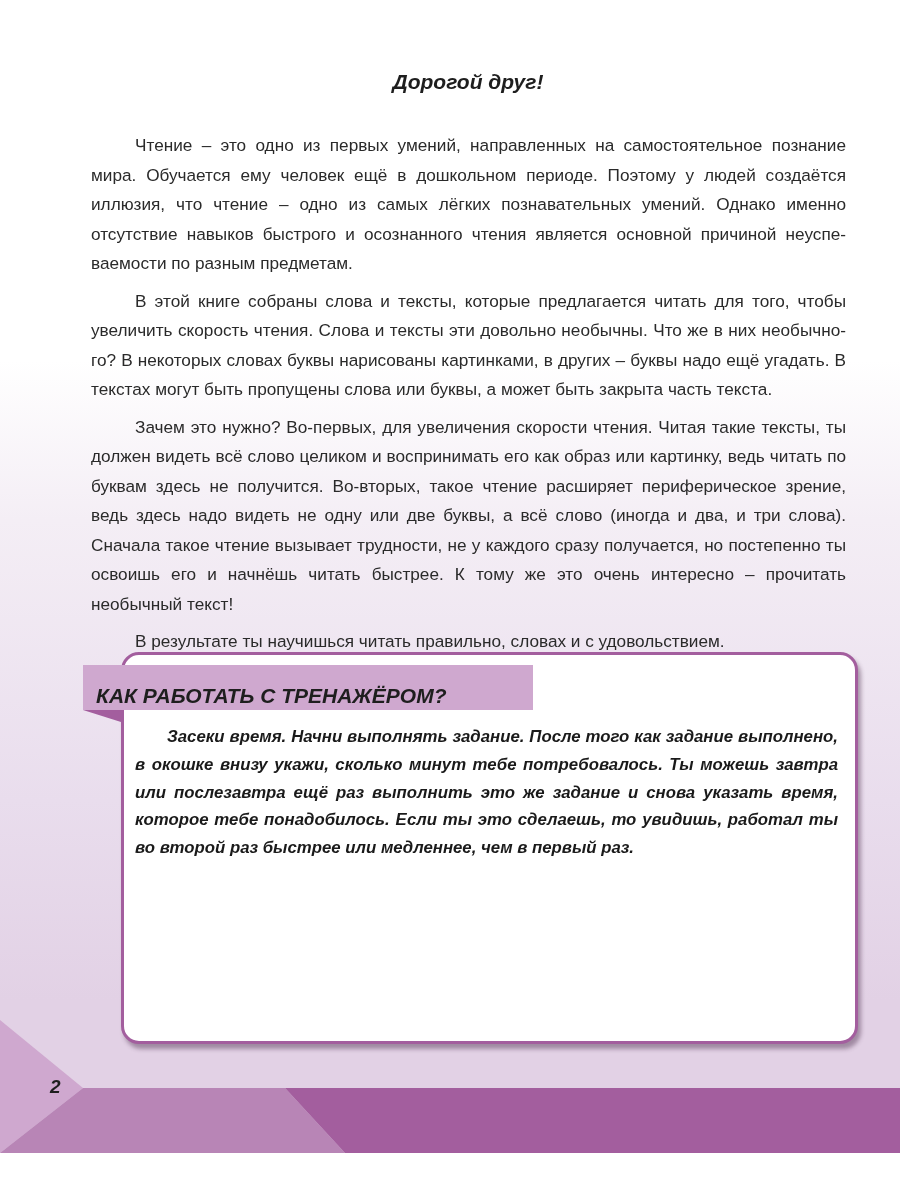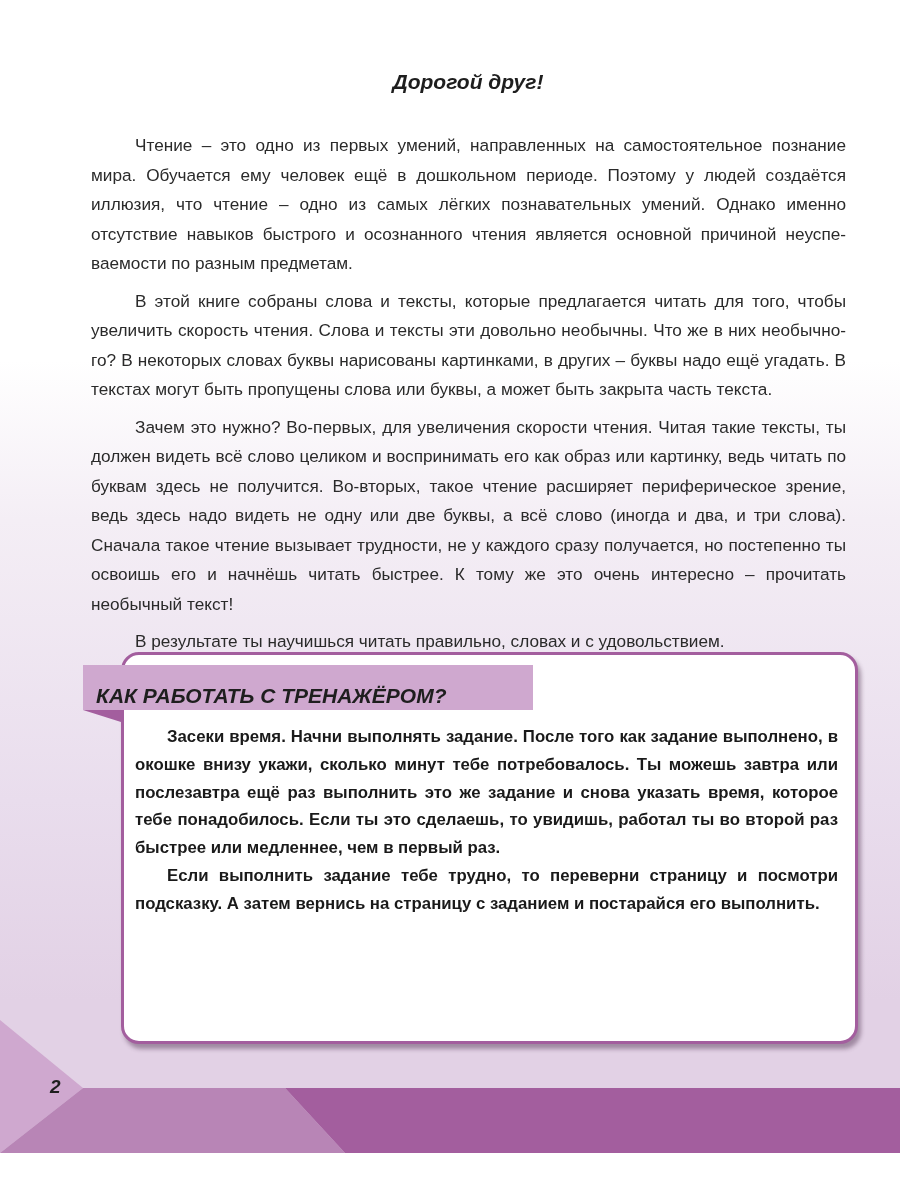--- a/index.html
+++ b/index.html
@@ -38,21 +38,21 @@
   }
   .banner-title {
     position: absolute; left: 96px; top: 676px;
     font-size: 21px; font-weight: bold; font-style: italic; color: #1e1e1e;
     white-space: nowrap;
     margin-top: 8px;
   }
   .box-text {
     position: absolute; left: 135px; top: 723px; width: 703px;
     font-size: 16.8px; line-height: 27.8px; color: #1a1a1a;
-    font-weight: bold; text-align: justify;
+    font-weight: bold; font-style: italic; text-align: justify;
   }
   .box-text p { margin: 0; text-indent: 32px; }
 
   .footer { position: absolute; left: 0; top: 1020px; width: 900px; height: 133px; }
   .footer svg { position: absolute; left: 0; top: 0; }
   .page-number {
     position: absolute; left: 50px; top: 1076px;
     font-size: 19px; font-weight: bold; font-style: italic; color: #1e1e1e;
   }
 </style>
@@ -70,21 +70,20 @@
   <p>В результате ты научишься читать правильно, словах и с удовольствием.</p>
 </div>
 
 <div class="box"></div>
 <div class="banner-fold"></div>
 <div class="banner"></div>
 <div class="banner-title">КАК РАБОТАТЬ С ТРЕНАЖЁРОМ?</div>
 
 <div class="box-text">
   <p>Засеки время. Начни выполнять задание. После того как задание вы­полнено, в окошке внизу укажи, сколько минут тебе потребовалось. Ты можешь завтра или послезавтра ещё раз выполнить это же задание и снова указать время, которое тебе понадобилось. Если ты это сдела­ешь, то увидишь, работал ты во второй раз быстрее или медленнее, чем в первый раз.</p>
-  <p>Если выполнить задание тебе трудно, то переверни страницу и по­смотри подсказку. А затем вернись на страницу с заданием и постарайся его выполнить.</p>
 </div>
 
 <div class="footer">
   <svg width="900" height="133" viewBox="0 0 900 133">
     <polygon points="0,0 83,68 0,133" fill="#cfa8cf"></polygon>
     <polygon points="83,68 285,68 345,133 0,133" fill="#b885b6"></polygon>
     <polygon points="285,68 900,68 900,133 345,133" fill="#a35e9e"></polygon>
   </svg>
 </div>
 <div class="page-number">2</div>

